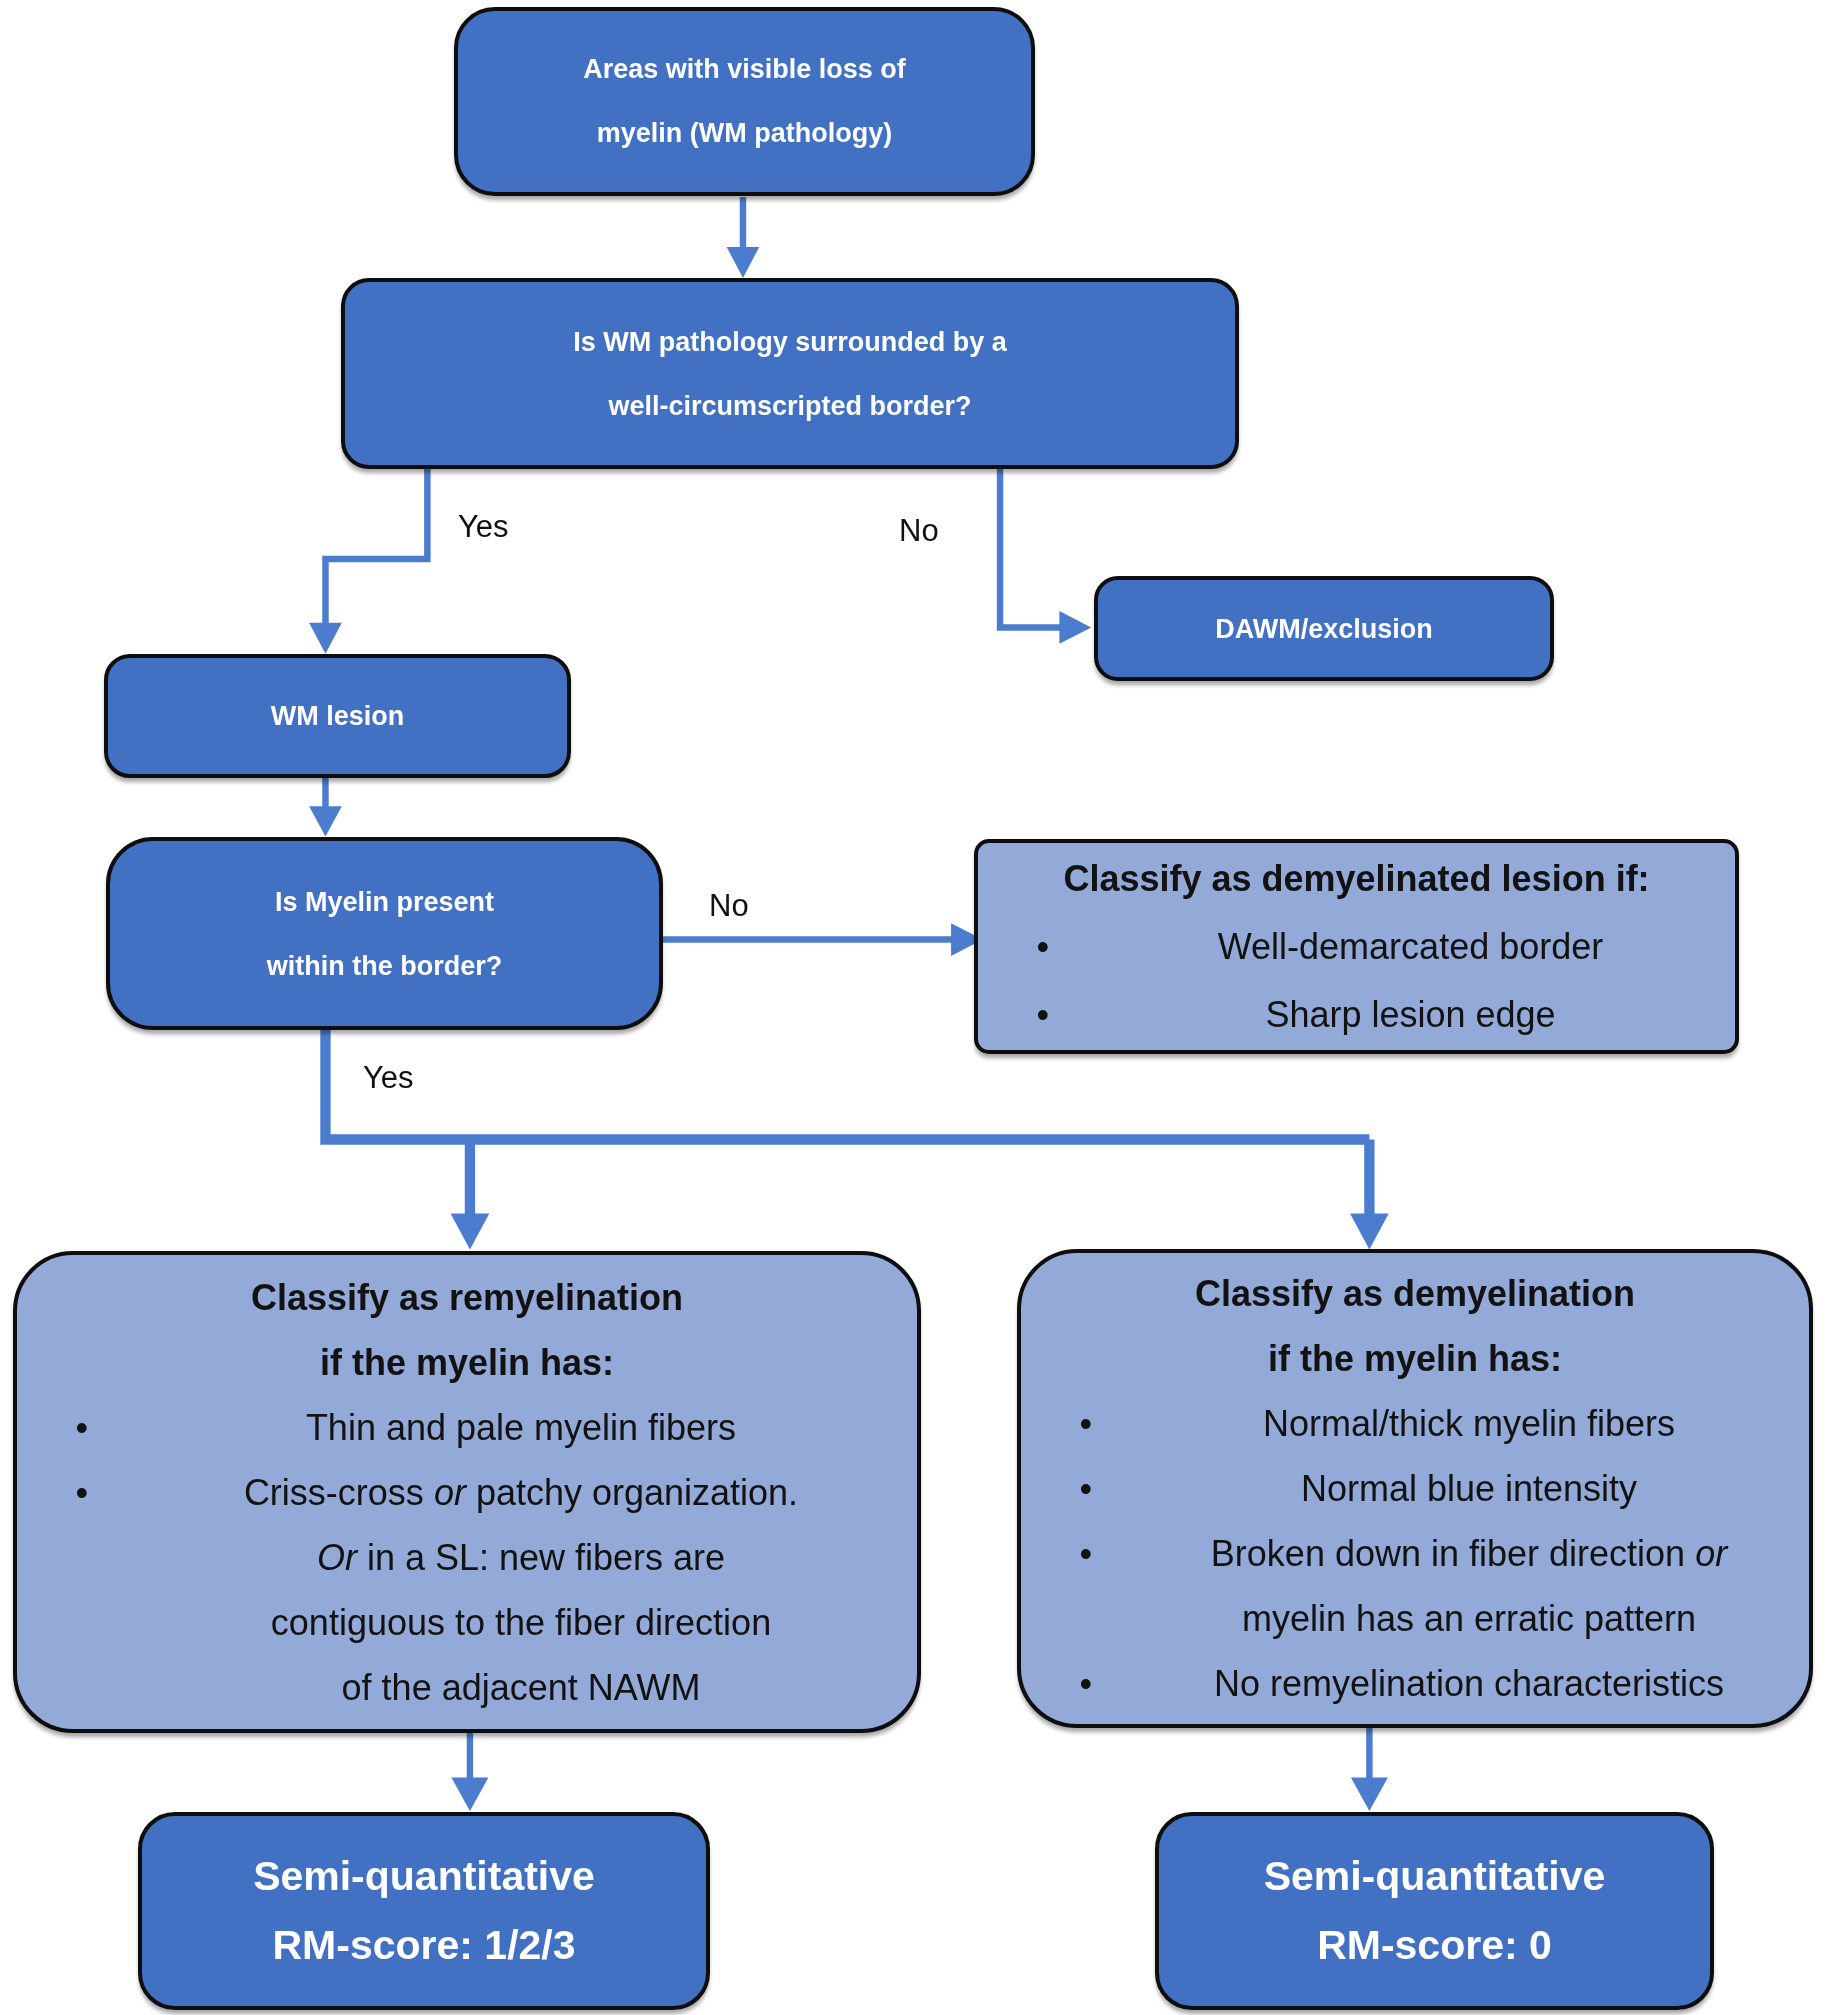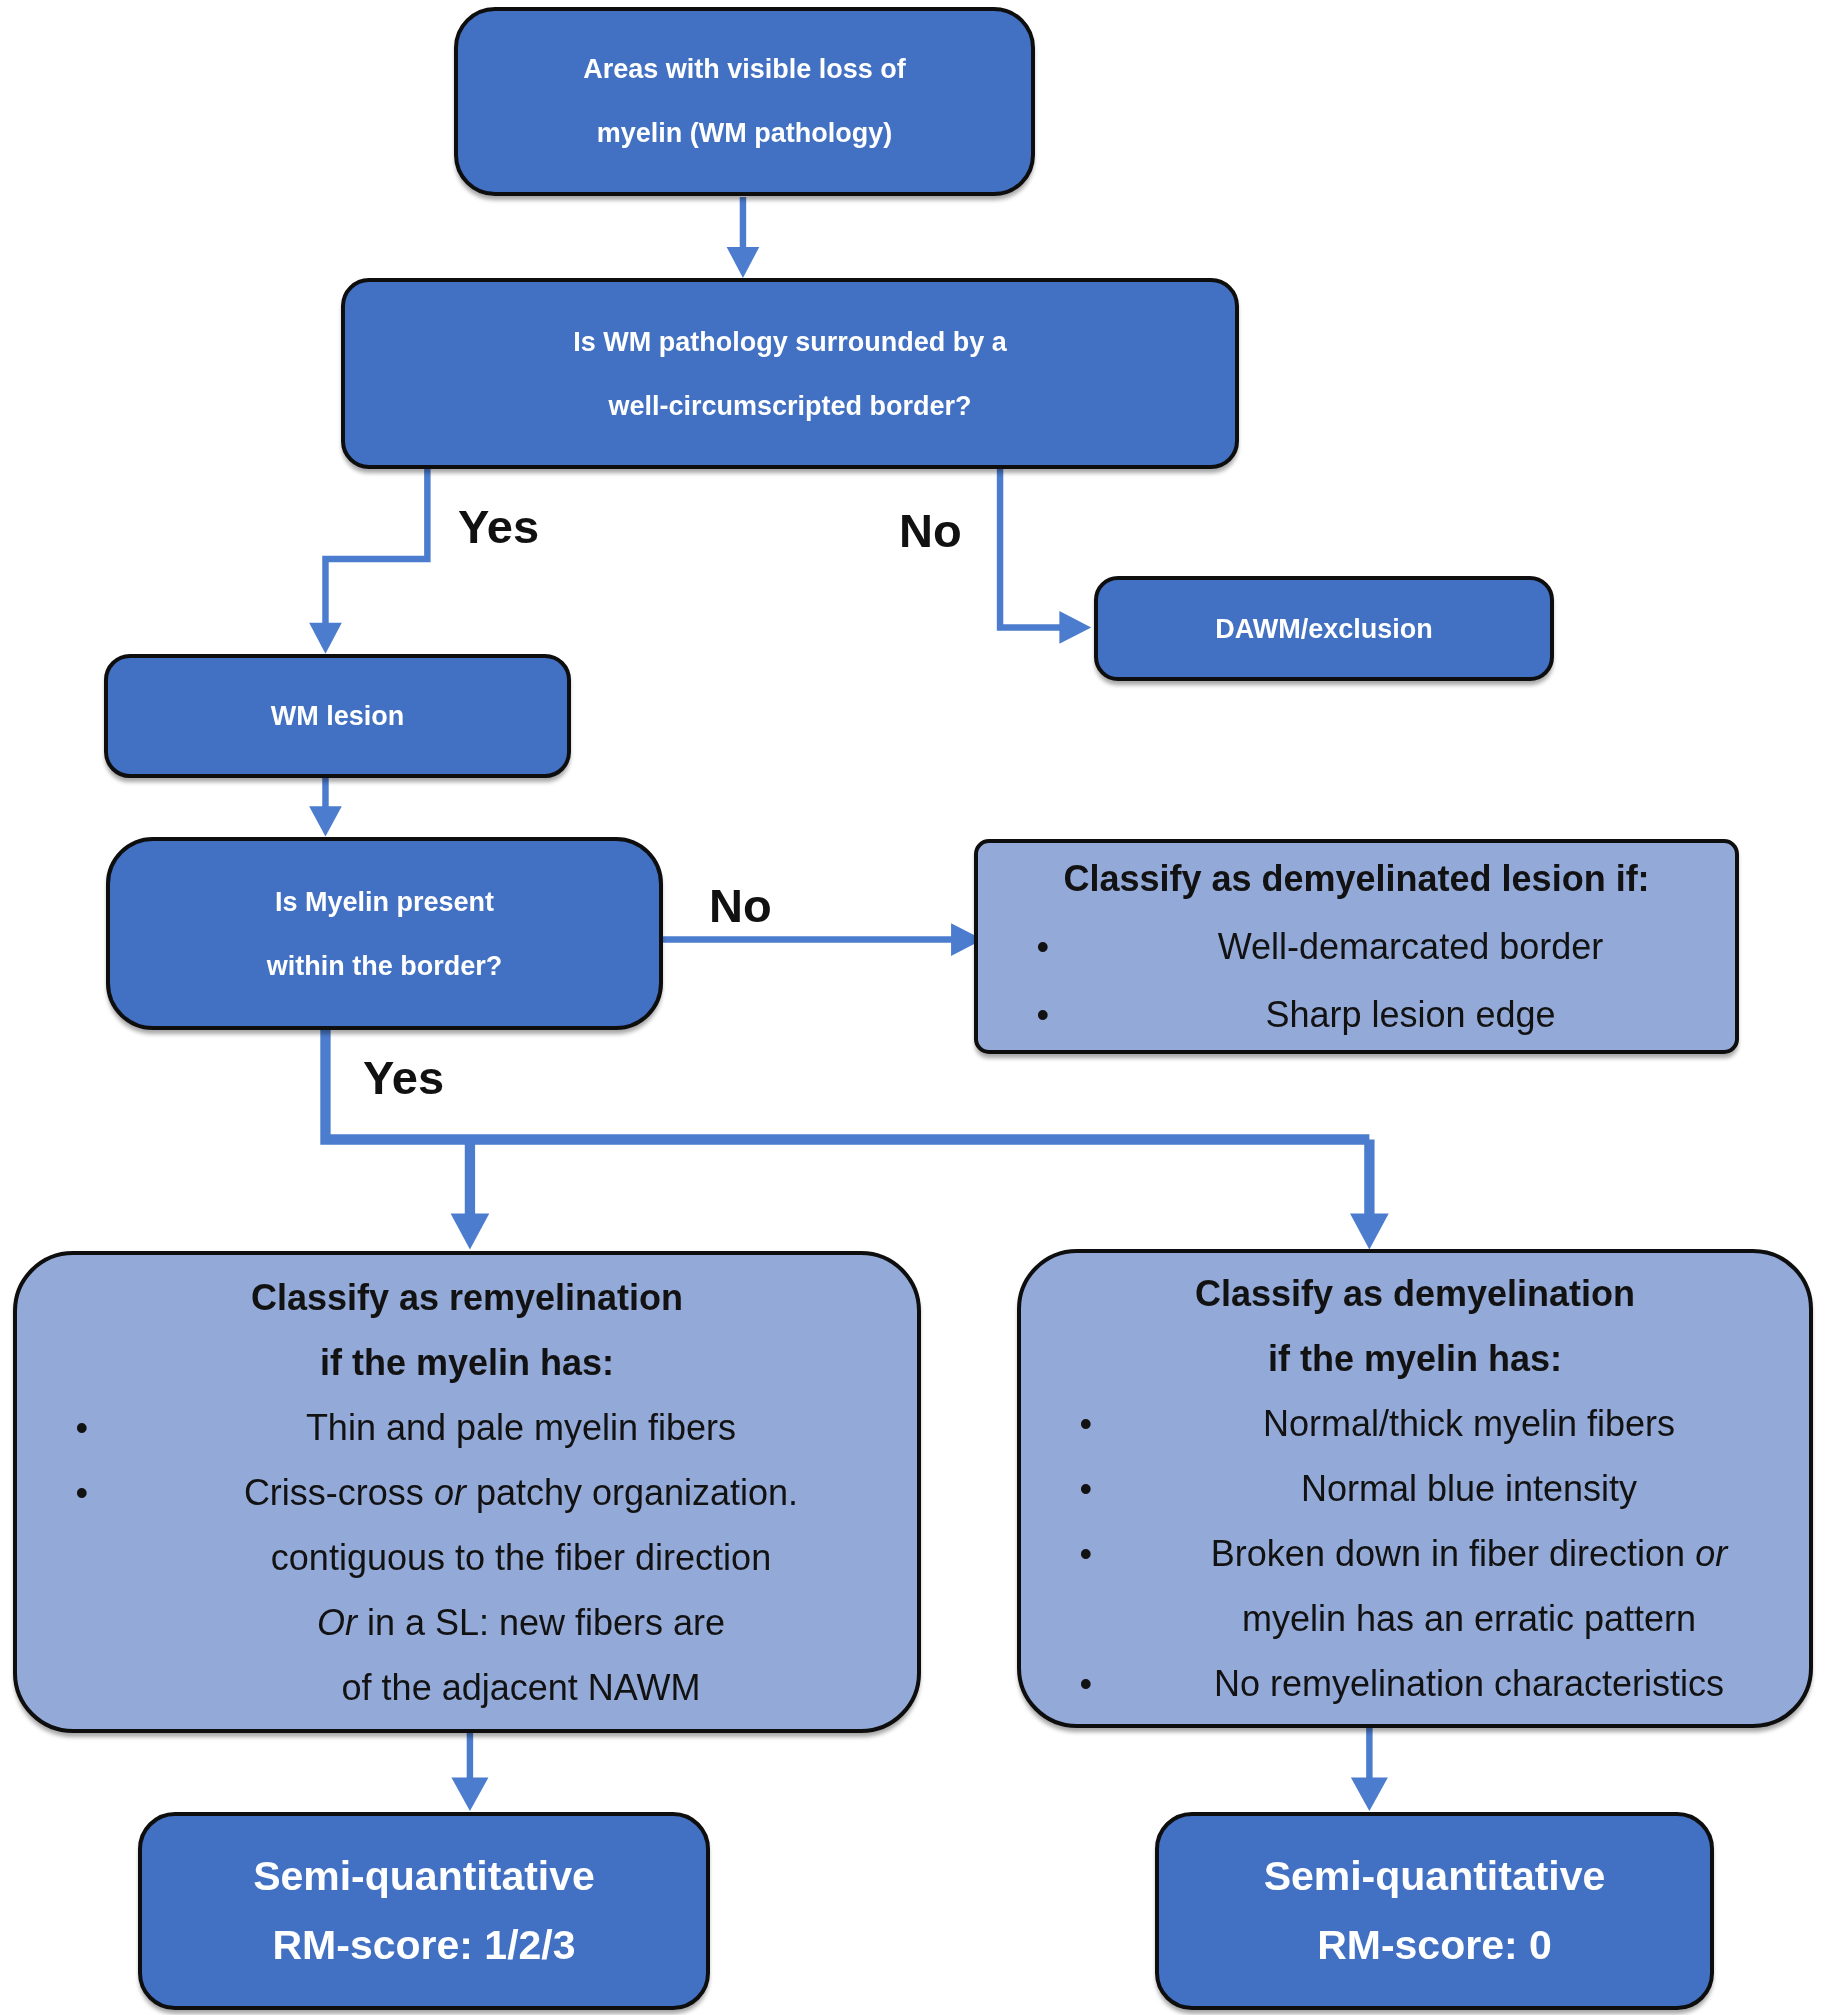--- a/index.html
+++ b/index.html
@@ -74,22 +74,22 @@
   #n-demyelinated  { left: 974px; top: 839px; width: 765px; height: 215px;  border-radius: 15px;  }
   #n-remyelination { left: 13px;   top: 1251px; width: 908px; height: 482px; border-radius: 60px; }
   #n-demyelination { left: 1017px; top: 1249px; width: 796px; height: 479px; border-radius: 60px; }
   #n-rm123         { left: 138px;  top: 1812px; width: 572px; height: 198px;  border-radius: 37px;  }
   #n-rm0           { left: 1155px; top: 1812px; width: 559px; height: 198px;  border-radius: 37px;  }
 
   .edge-label {
     position: absolute;
     z-index: 2;
     color: #111111;
-    font-weight: 700;
-    font-size: 47px;
+    font-weight: 400;
+    font-size: 31px;
     line-height: 47px;
     white-space: nowrap;
   }
   #lbl-yes1 { left: 458px; top: 503px; }
   #lbl-no1  { left: 899px; top: 507px; }
   #lbl-no2  { left: 709px; top: 882px; }
   #lbl-yes2 { left: 363px;  top: 1054px; }
 </style>
 </head>
 <body>
@@ -180,22 +180,22 @@
       <div class="lb-line bullet">Sharp lesion edge</div>
     </div>
   </div>
 
   <div id="n-remyelination" class="node light">
     <div class="content">
       <div class="lb-line lb-title">Classify as remyelination</div>
       <div class="lb-line lb-title">if the myelin has:</div>
       <div class="lb-line bullet">Thin and pale myelin fibers</div>
       <div class="lb-line bullet"><span>Criss-cross</span> <i>or</i> <span>patchy organization.</span></div>
+      <div class="lb-line"><i>Or</i> <span>in a SL: new fibers are</span></div>
       <div class="lb-line">contiguous to the fiber direction</div>
-      <div class="lb-line"><i>Or</i> <span>in a SL: new fibers are</span></div>
       <div class="lb-line">of the adjacent NAWM</div>
     </div>
   </div>
 
   <div id="n-demyelination" class="node light">
     <div class="content">
       <div class="lb-line lb-title">Classify as demyelination</div>
       <div class="lb-line lb-title">if the myelin has:</div>
       <div class="lb-line bullet">Normal/thick myelin fibers</div>
       <div class="lb-line bullet">Normal blue intensity</div>

